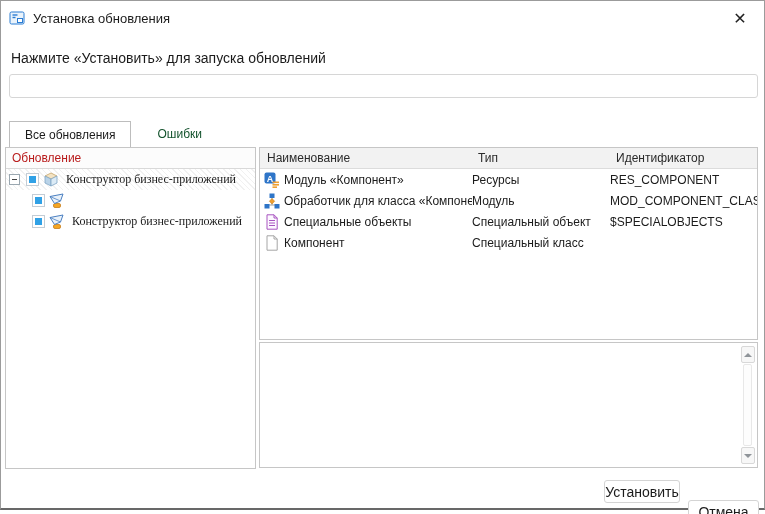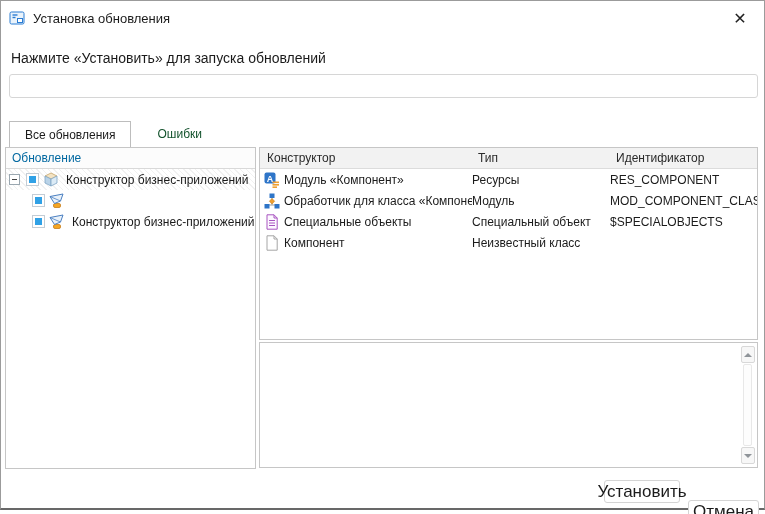--- a/index.html
+++ b/index.html
@@ -35,40 +35,40 @@
   }
   .tab.inactive { padding:0 26px; color:#14532d; }
 
   
   .tree-panel {
     position:absolute; left:4px; top:146px; width:251px; height:322px;
     background:#fff; border:1px solid #c6c6c6; overflow:hidden;
   }
   .panel-header {
     height:21px; line-height:20px; padding-left:6px;
-    background:#fcfcfc; border-bottom:1px solid #d9d9d9; color:#0369a1;
+    background:#fcfcfc; border-bottom:1px solid #d9d9d9; color:#b91c1c;
   }
   .tree-row { height:21px; display:flex; align-items:center; }
   .tree-row.hatched {
     background:repeating-linear-gradient(45deg, rgba(0,0,0,0.055) 0 1px, transparent 1px 4px);
   }
   .tree-row .expander {
     width:11px; height:11px; margin-left:3px; background:#fff;
     border:1px solid #9aa7b0; position:relative; flex:0 0 11px; cursor:pointer;
   }
   .tree-row .expander::after {
     content:""; position:absolute; left:2px; right:2px; top:4px; height:1px; background:#444;
   }
   .checkbox {
     width:13px; height:13px; background:#fff; border:1px solid #c3cdd6;
     display:flex; align-items:center; justify-content:center; flex:0 0 13px; cursor:pointer;
   }
   .checkbox .fill { width:7px; height:7px; background:#30a1e6; }
   .tree-row .node-icon { width:16px; height:16px; flex:0 0 16px; margin-left:4px; }
-  .tree-row .label { margin-left:4px; padding:1px 3px; white-space:nowrap; }
+  .tree-row .label { margin-left:4px; padding:1px 3px; white-space:nowrap;font-family:Liberation Serif, serif; }
   .tree-row .label.selected {
     background:#cfe8f8; outline:1px dotted #6e8ba0; outline-offset:-1px;
   }
   .tree-row.child { padding-left:26px; }
   .tree-row.root { padding-left:0; }
   .tree-row .gap6 { width:6px; flex:0 0 6px; }
 
   .table-panel {
     position:absolute; left:258px; top:146px; width:499px; height:193px;
     background:#fff; border:1px solid #c6c6c6; overflow:hidden;
@@ -96,21 +96,21 @@
     display:flex; align-items:center; justify-content:center; cursor:pointer; flex:0 0 17px;
   }
   .arrow-up { width:0; height:0; border-left:4px solid transparent; border-right:4px solid transparent; border-bottom:4px solid #8f9499; }
   .arrow-down { width:0; height:0; border-left:4px solid transparent; border-right:4px solid transparent; border-top:4px solid #8f9499; }
   .scroll-track { flex:1 1 auto; width:9px; margin:1px 0; background:#fdfdfd; border:1px solid #e8e8e8; border-radius:2px; cursor:pointer; }
 
   
   .btn {
     position:absolute; top:479px; height:23px; background:#fff;
     border:1px solid #d4d4d4; border-radius:3px; font-family:"Liberation Sans",sans-serif;
-    font-size:17px; color:#1b1b1b; display:flex; align-items:center; justify-content:center; cursor:pointer;
+    font-size:14px; color:#1b1b1b; display:flex; align-items:center; justify-content:center; cursor:pointer;
   }
   .btn-install { left:603px; width:76px; }
   .btn-cancel { left:687px; width:71px;margin-top:20px; }
 </style>
 </head>
 <body>
 
 <div class="window">
 
   <div class="titlebar">
@@ -173,21 +173,21 @@
         <rect x="4.5" y="10.5" width="7" height="4" rx="1.5" fill="#f5a623" stroke="#c87d1a" stroke-width="0.8"></rect>
         <polygon points="1,3.5 14,1 11.5,8 5.5,10.5" fill="#eaf2fa" stroke="#4a7fc1" stroke-width="1"></polygon>
         <line x1="1" y1="3.5" x2="11.5" y2="8" stroke="#4a7fc1" stroke-width="0.8"></line>
       </svg>
       <span class="label">Конструктор бизнес-приложений</span>
     </div>
   </div>
 
   <div class="table-panel">
     <div class="grid-header">
-      <div class="hcell">Конструктор</div>
+      <div class="hcell">Наименование</div>
       <div class="hcell">Тип</div>
       <div class="hcell">Идентификатор</div>
     </div>
 
     <div class="grid-row">
       <div class="cell name-cell">
         <svg width="16" height="16" viewBox="0 0 16 16">
           <rect x="0.5" y="0.5" width="11" height="11" rx="2" fill="#2e75c8"></rect>
           <text x="6" y="9.5" font-size="9" font-weight="bold" fill="#fff" text-anchor="middle" font-family="Liberation Sans, sans-serif">A</text>
           <rect x="8.5" y="9.5" width="6.5" height="1.6" fill="#f0a030"></rect>
@@ -234,21 +234,21 @@
     </div>
 
     <div class="grid-row">
       <div class="cell name-cell">
         <svg width="16" height="16" viewBox="0 0 16 16">
           <path d="M3,0.8 h7 l3.2,3.2 v11.2 h-10.2 z" fill="#ffffff" stroke="#a6a6a6" stroke-width="1"></path>
           <path d="M10,0.8 v3.2 h3.2" fill="none" stroke="#a6a6a6" stroke-width="1"></path>
         </svg>
         <span>Компонент</span>
       </div>
-      <div class="cell">Неизвестный класс</div>
+      <div class="cell">Специальный класс</div>
     </div>
   </div>
 
   <div class="memo-panel">
     <div class="memo-scrollbar">
       <div class="scroll-btn">
           <div class="arrow-up"></div>
         </div>
       <div class="scroll-track"></div>
       <div class="scroll-btn">

